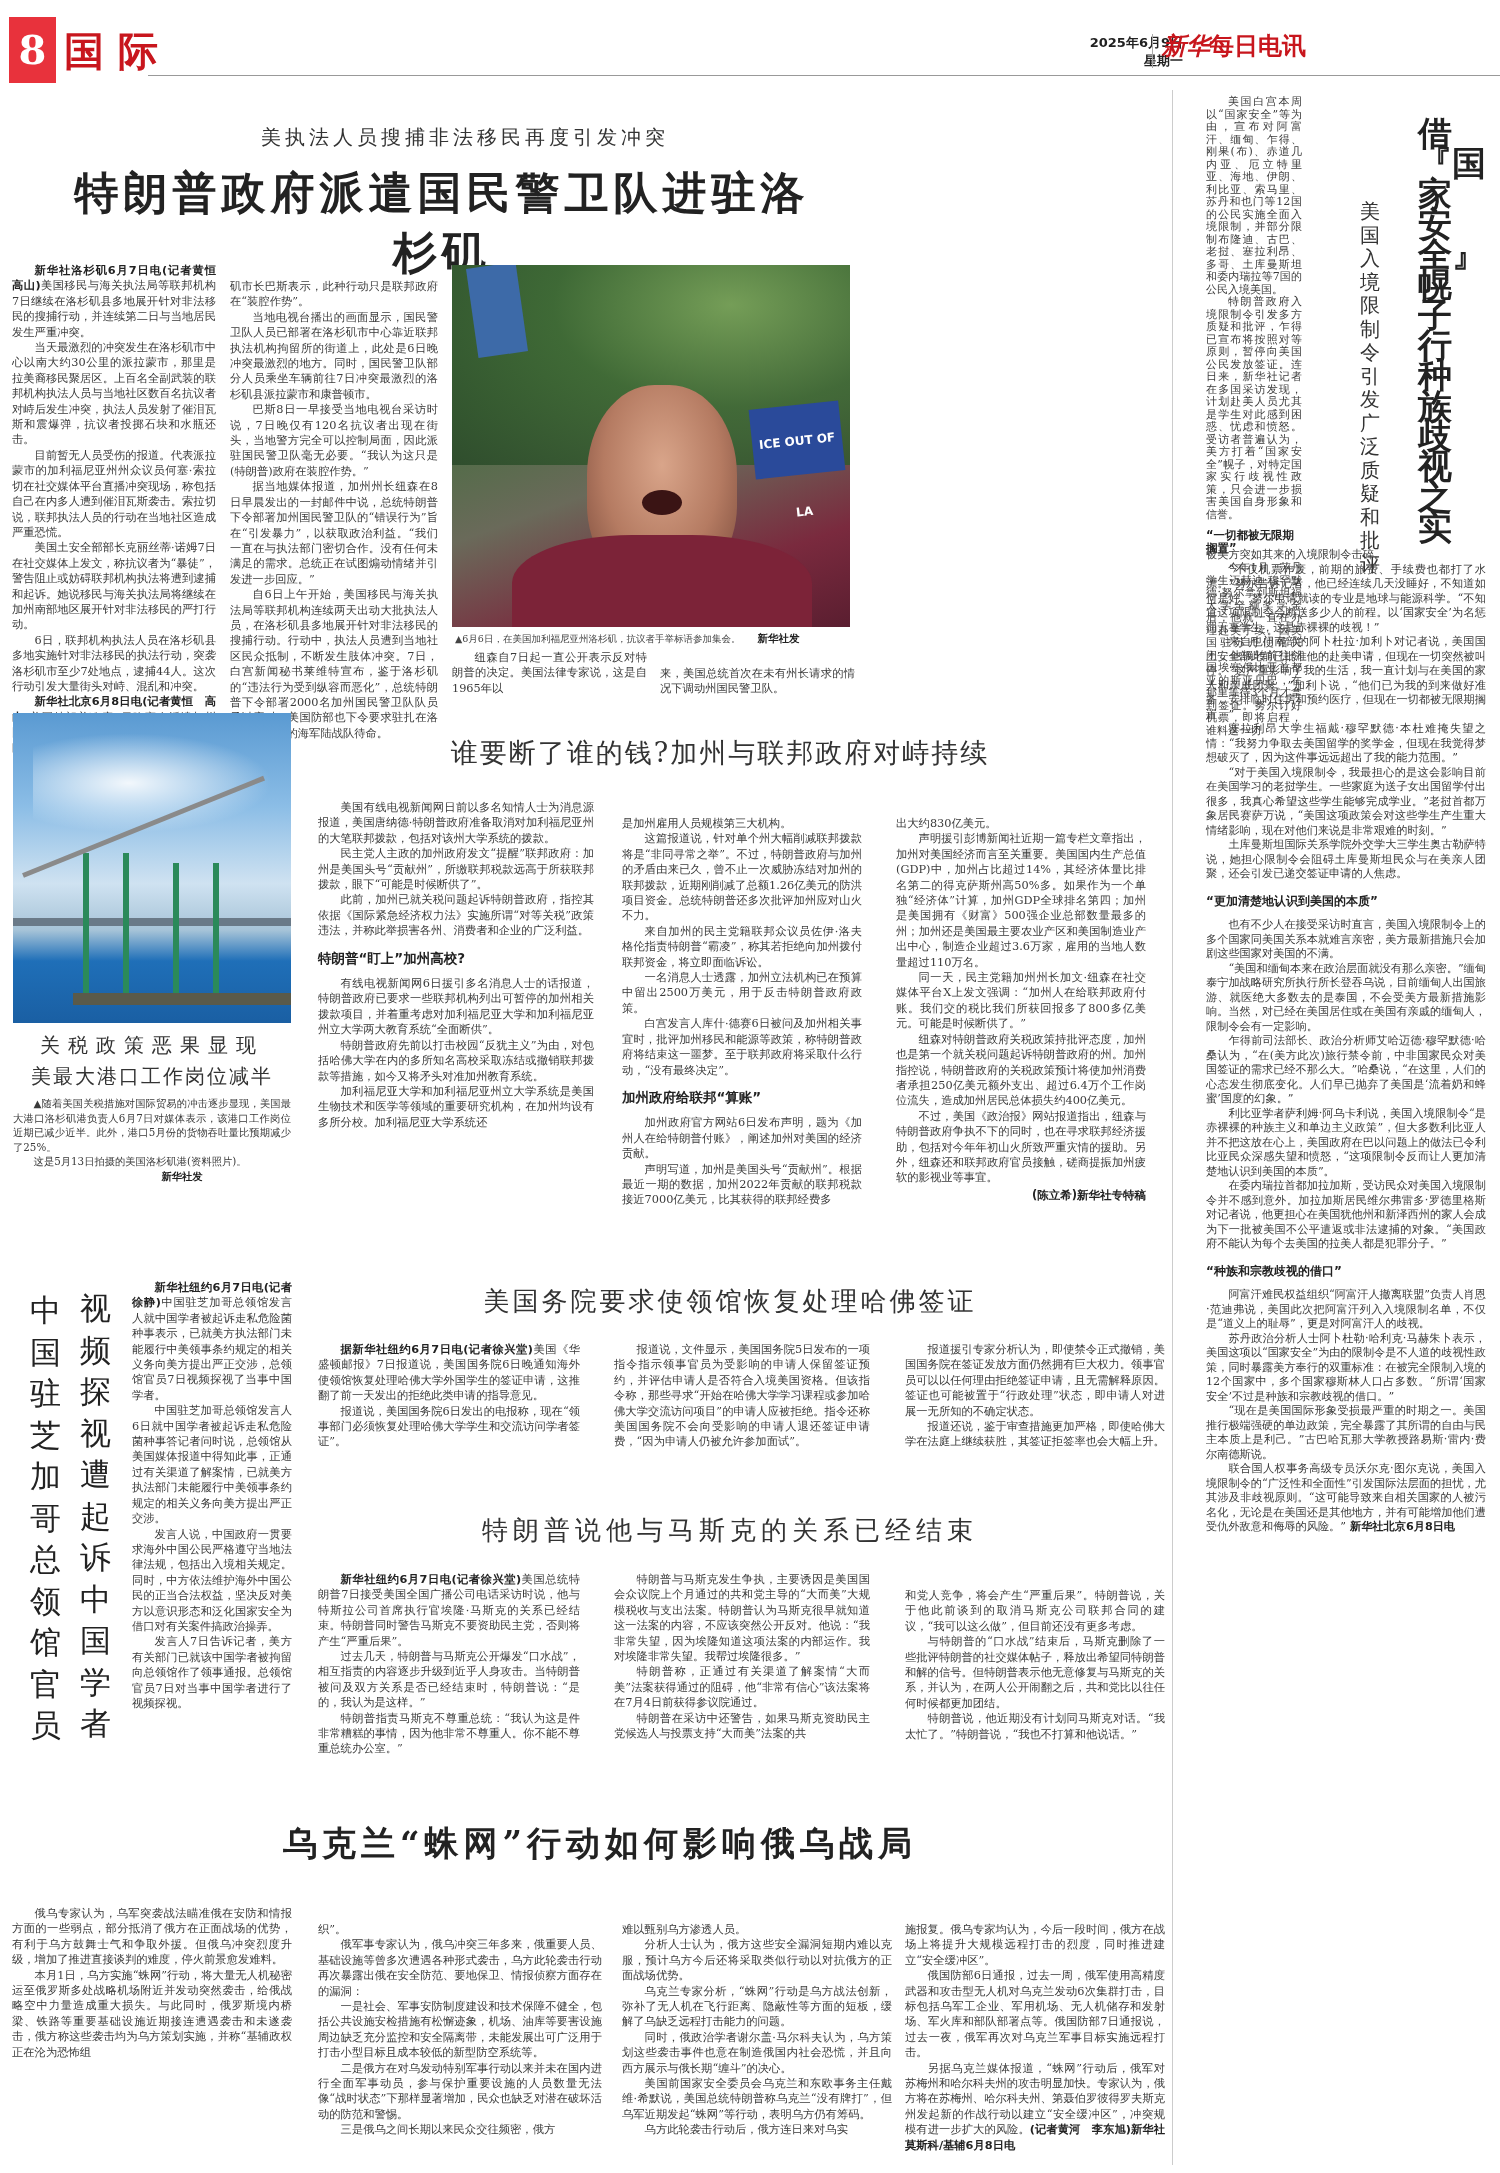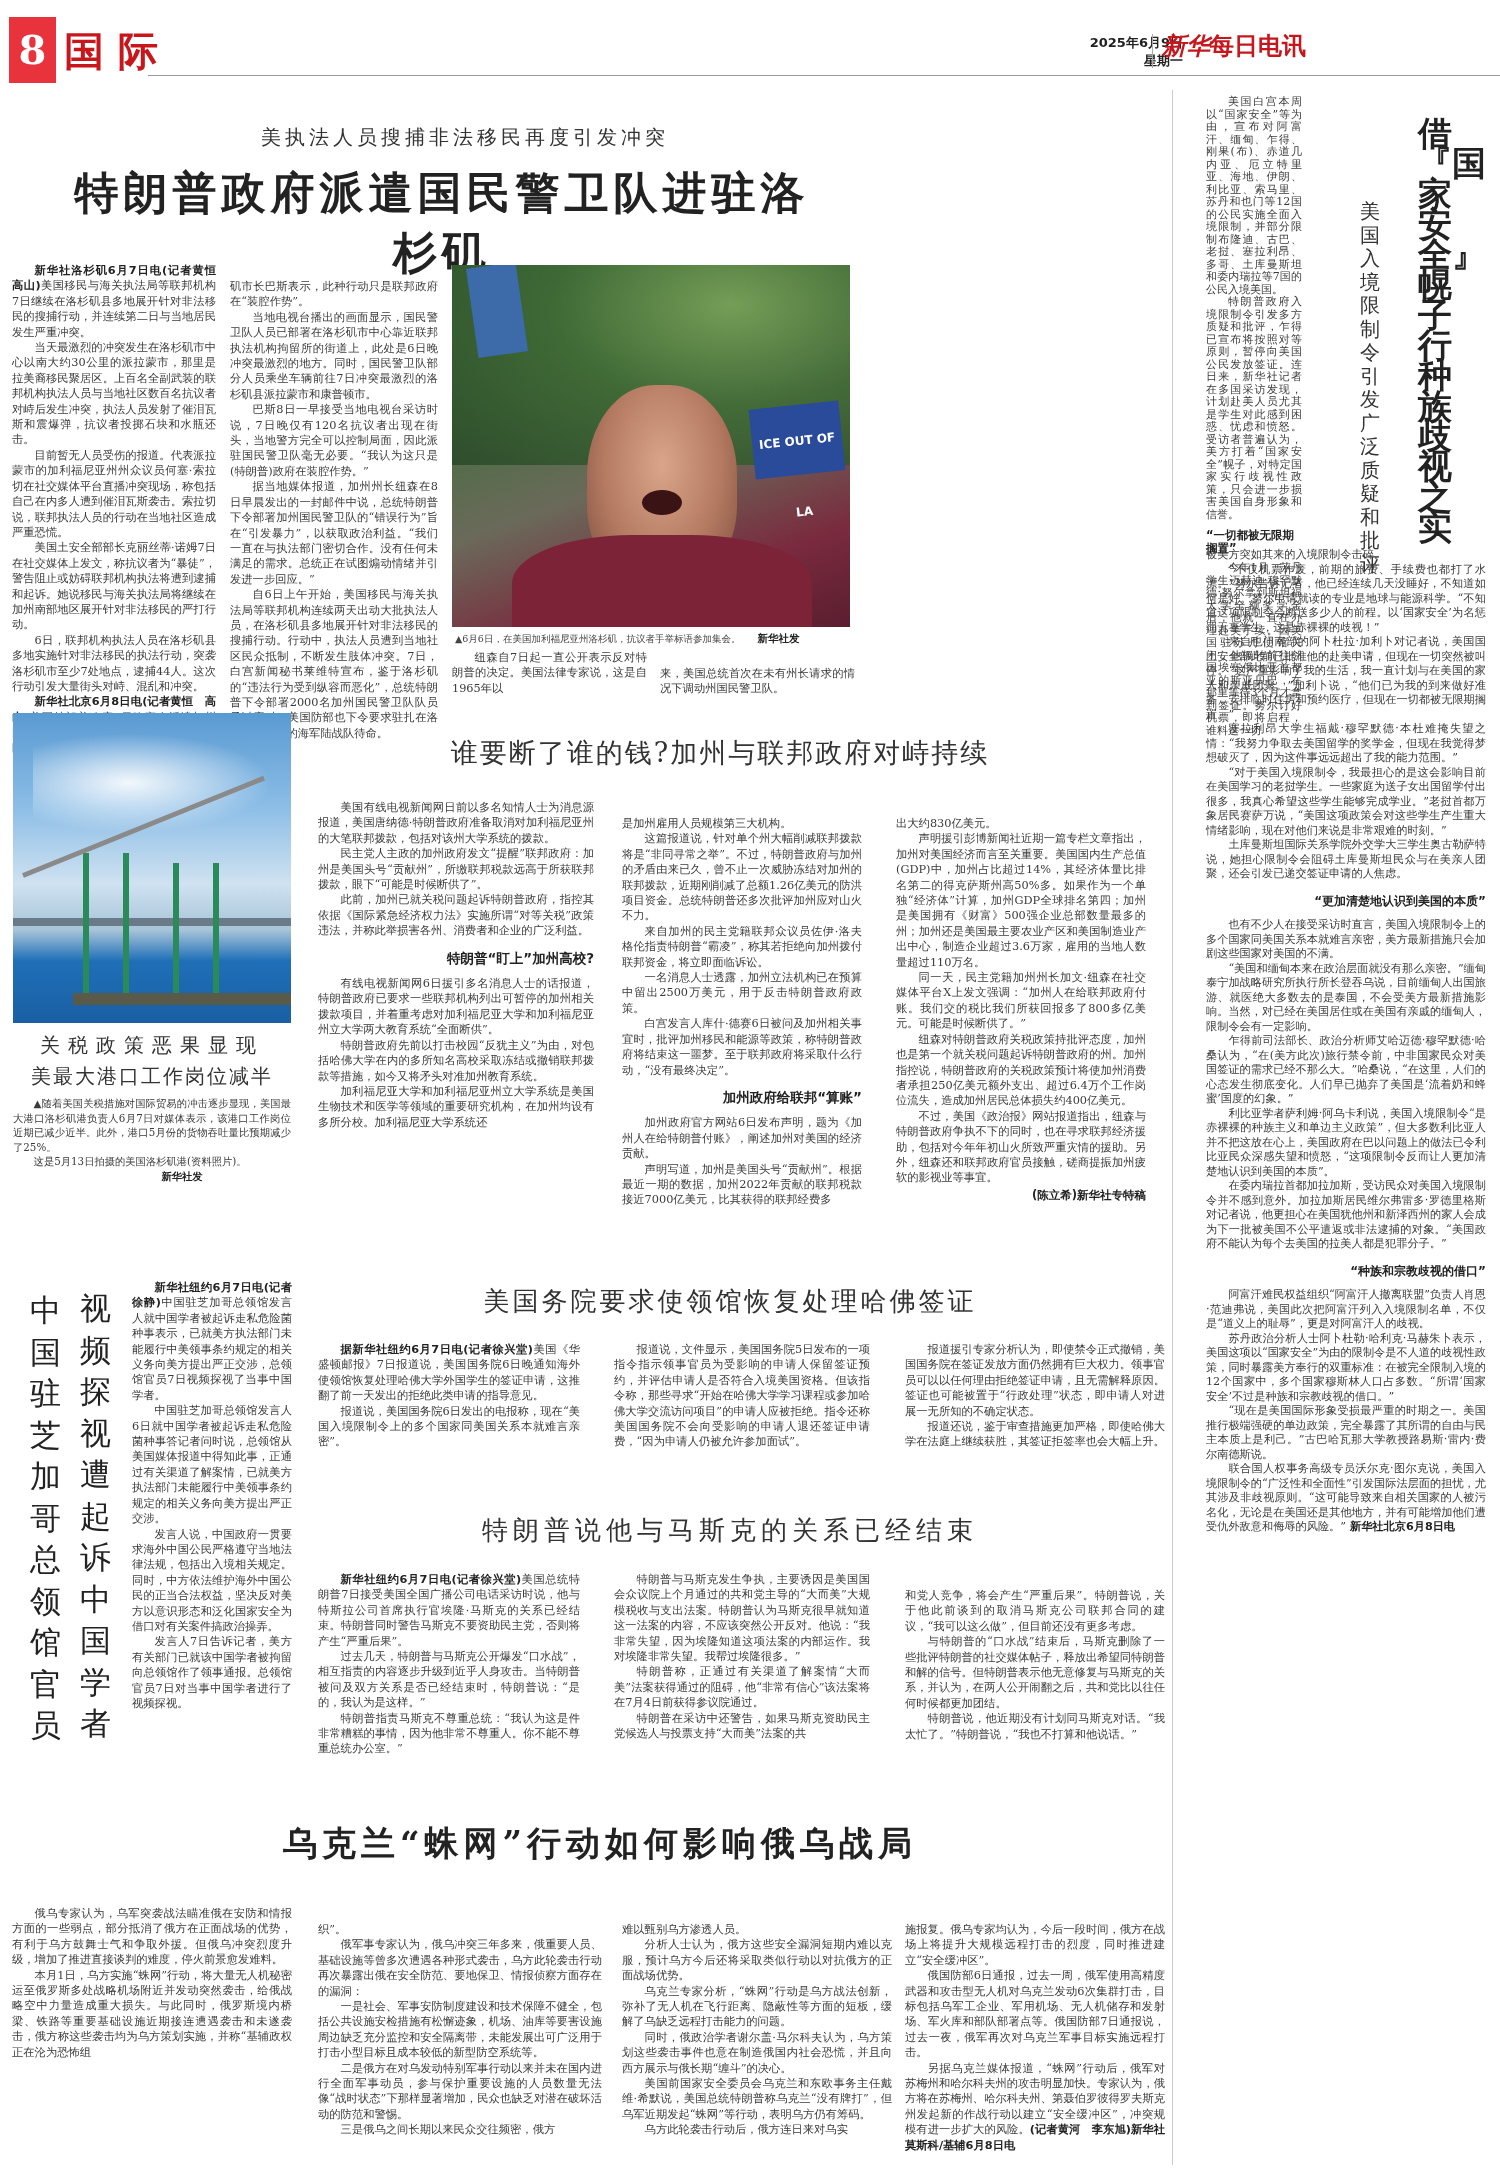--- a/index.html
+++ b/index.html
@@ -3,21 +3,21 @@
 <meta charset="utf-8">
 <style>
   * { box-sizing: border-box; margin: 0; padding: 0; }
   html, body { width: 1500px; height: 2173px; background: #fff; }
   body { position: relative; font-family: "DejaVu Serif", "Liberation Serif", serif; color: #333; overflow: hidden; }
   .abs { position: absolute; }
   .body-text { font-size: 11.3px; line-height: 15.4px; color: #3a3a3a; text-align: justify; }
   .body-text p { text-indent: 2em; }
   .body-text p.noindent { text-indent: 0; margin-top: 16px; }
   .dateline { font-family: "DejaVu Sans", "Liberation Sans", sans-serif; font-weight: bold; color: #222; }
-  .subhead { font-family: "DejaVu Sans", "Liberation Sans", sans-serif; font-weight: bold; font-size: 13.5px; color: #222; text-align: right; margin: 12px 0 10px; }
+  .subhead { font-family: "DejaVu Sans", "Liberation Sans", sans-serif; font-weight: bold; font-size: 13.5px; color: #222; text-align: left; margin: 12px 0 10px; }
   .credit { font-family: "DejaVu Sans", "Liberation Sans", sans-serif; font-weight: bold; color: #222; }
   .headline-bold { font-family: "DejaVu Serif", serif; font-weight: 900; color: #222; }
   .headline-light { font-family: "DejaVu Sans", "Liberation Sans", sans-serif; font-weight: normal; color: #333; }
   .rule { position: absolute; background: #999; height: 1px; }
   .vrule { position: absolute; background: #bbb; width: 1px; }
 </style>
 </head>
 <body>
 
 <div class="abs" style="left:0;top:0;width:1500px;height:80px;">
@@ -131,21 +131,21 @@
 <div class="abs body-text" style="left:132px;top:1280px;width:160px;">
   <p><span class="dateline">新华社纽约6月7日电(记者徐静)</span><span>中国驻芝加哥总领馆发言人就中国学者被起诉走私危险菌种事表示，已就美方执法部门未能履行中美领事条约规定的相关义务向美方提出严正交涉，总领馆官员7日视频探视了当事中国学者。</span></p>
   <p>中国驻芝加哥总领馆发言人6日就中国学者被起诉走私危险菌种事答记者问时说，总领馆从美国媒体报道中得知此事，正通过有关渠道了解案情，已就美方执法部门未能履行中美领事条约规定的相关义务向美方提出严正交涉。</p>
   <p>发言人说，中国政府一贯要求海外中国公民严格遵守当地法律法规，包括出入境相关规定。同时，中方依法维护海外中国公民的正当合法权益，坚决反对美方以意识形态和泛化国家安全为借口对有关案件搞政治操弄。</p>
   <p>发言人7日告诉记者，美方有关部门已就该中国学者被拘留向总领馆作了领事通报。总领馆官员7日对当事中国学者进行了视频探视。</p>
 </div>
 
 <div class="abs headline-light" style="left:350px;top:1284px;width:760px;font-size:26px;letter-spacing:3px;text-align:center;font-family:'DejaVu Serif',serif;">美国务院要求使领馆恢复处理哈佛签证</div>
 <div class="abs body-text" style="left:318px;top:1342px;width:262px;">
   <p><span class="dateline">据新华社纽约6月7日电(记者徐兴堂)</span><span>美国《华盛顿邮报》7日报道说，美国国务院6日晚通知海外使领馆恢复处理哈佛大学外国学生的签证申请，这推翻了前一天发出的拒绝此类申请的指导意见。</span></p>
-  <p>报道说，美国国务院6日发出的电报称，现在“美国入境限制令上的多个国家同美国关系本就难言亲密”。</p>
+  <p>报道说，美国国务院6日发出的电报称，现在“领事部门必须恢复处理哈佛大学学生和交流访问学者签证”。</p>
 </div>
 <div class="abs body-text" style="left:614px;top:1342px;width:256px;">
   <p>报道说，文件显示，美国国务院5日发布的一项指令指示领事官员为受影响的申请人保留签证预约，并评估申请人是否符合入境美国资格。但该指令称，那些寻求“开始在哈佛大学学习课程或参加哈佛大学交流访问项目”的申请人应被拒绝。指令还称美国国务院不会向受影响的申请人退还签证申请费，“因为申请人仍被允许参加面试”。</p>
 </div>
 <div class="abs body-text" style="left:905px;top:1342px;width:260px;">
   <p>报道援引专家分析认为，即使禁令正式撤销，美国国务院在签证发放方面仍然拥有巨大权力。领事官员可以以任何理由拒绝签证申请，且无需解释原因。签证也可能被置于“行政处理”状态，即申请人对进展一无所知的不确定状态。</p>
   <p>报道还说，鉴于审查措施更加严格，即使哈佛大学在法庭上继续获胜，其签证拒签率也会大幅上升。</p>
 </div>
 
 <div class="abs headline-light" style="left:350px;top:1513px;width:760px;font-size:26px;letter-spacing:5px;text-align:center;font-family:'DejaVu Serif',serif;">特朗普说他与马斯克的关系已经结束</div>

